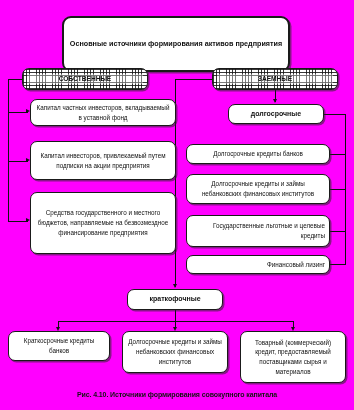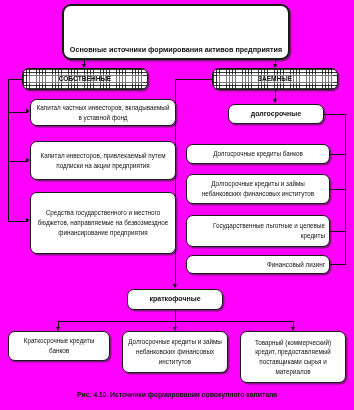--- a/index.html
+++ b/index.html
@@ -105,21 +105,21 @@
     font-weight: bold;
     color: #141414;
     letter-spacing: -0.1px;
   }
 </style>
 </head>
 <body>
 
 <div id="diagram">
 
-  <div class="node title" style="left:62px; top:4px; width:228px; height:56px;align-items:flex-end;">
+  <div class="node title" style="left:62px; top:16px; width:228px; height:56px;">
     <span class="txt">Основные источники формирования активов предприятия</span>
   </div>
 
   <div class="ln v" style="left:175px; top:46px; height:14px;"></div>
   <div class="ln h" style="left:84px; top:59px; width:192px;"></div>
   <div class="ln v" style="left:84px; top:59px; height:7px;"></div>
   <div class="ln v" style="left:275px; top:59px; height:7px;"></div>
   <div class="arrow down" style="left:82px; top:64px;"></div>
   <div class="arrow down" style="left:273px; top:64px;"></div>
 

